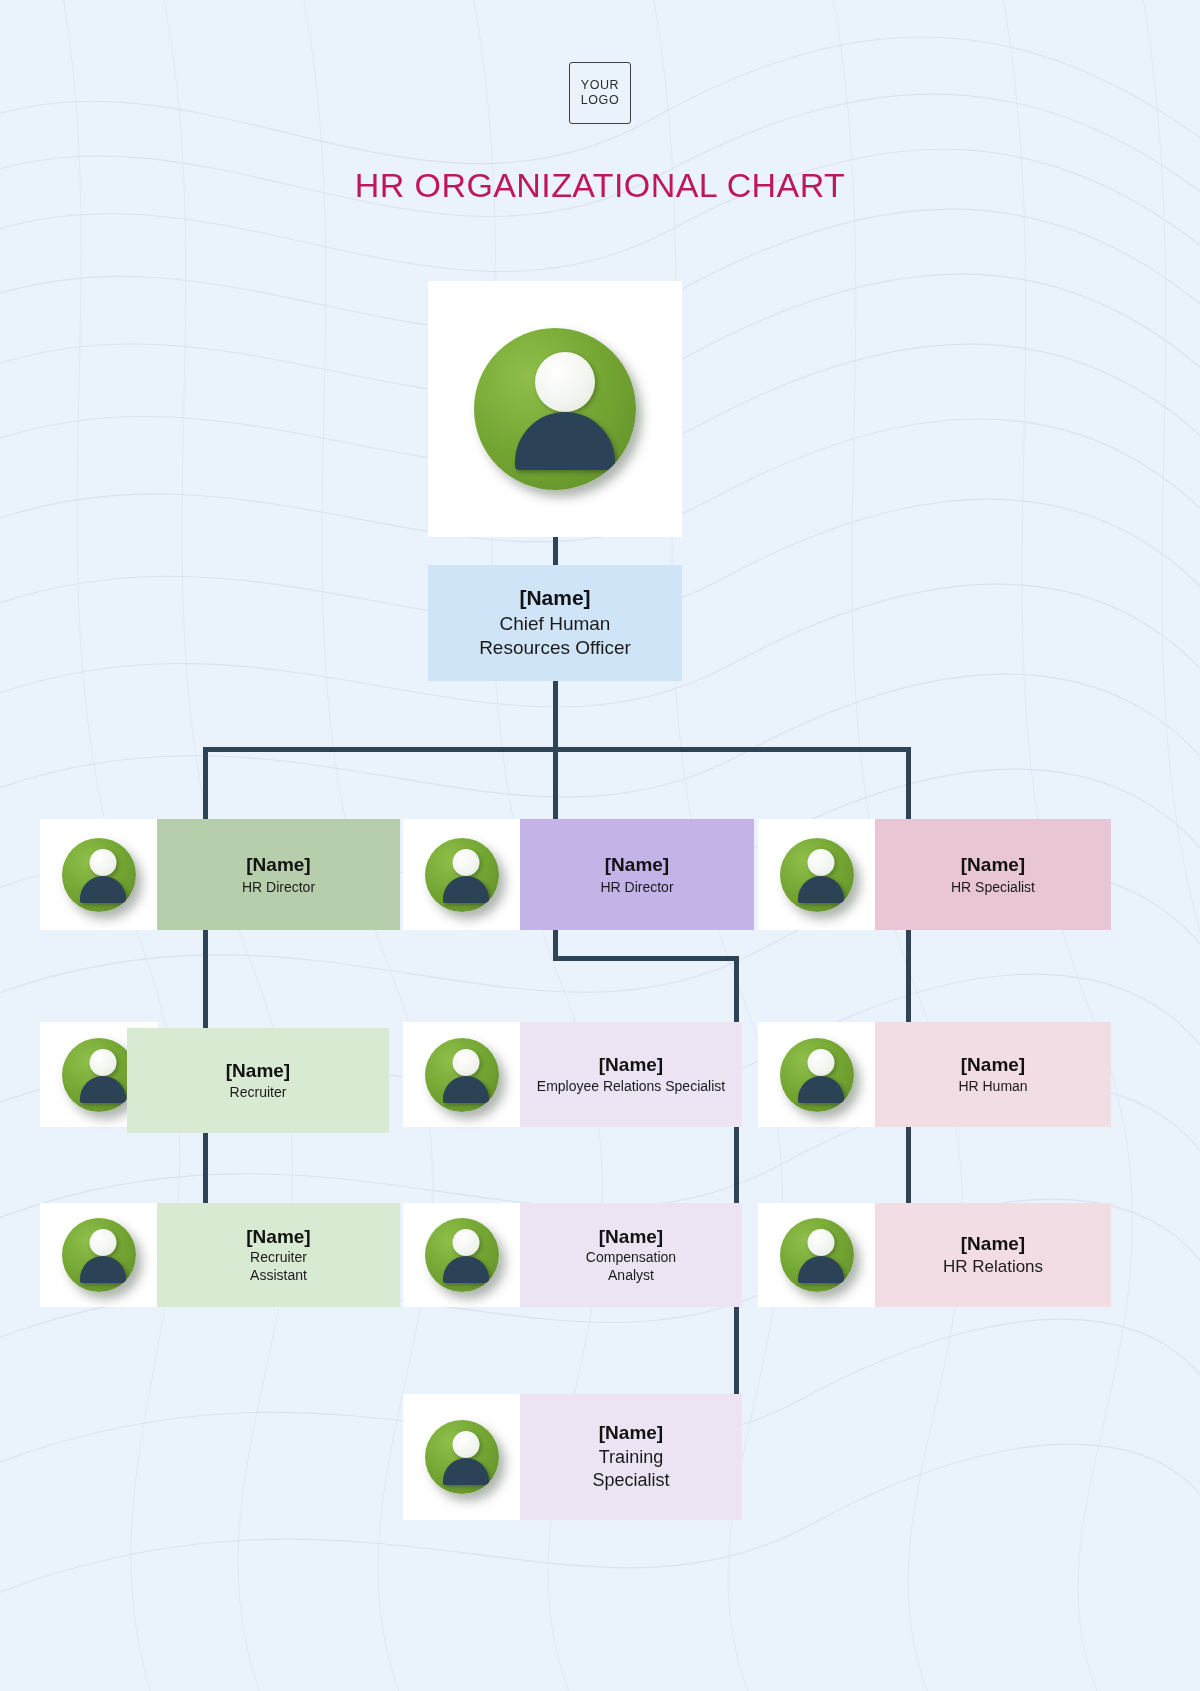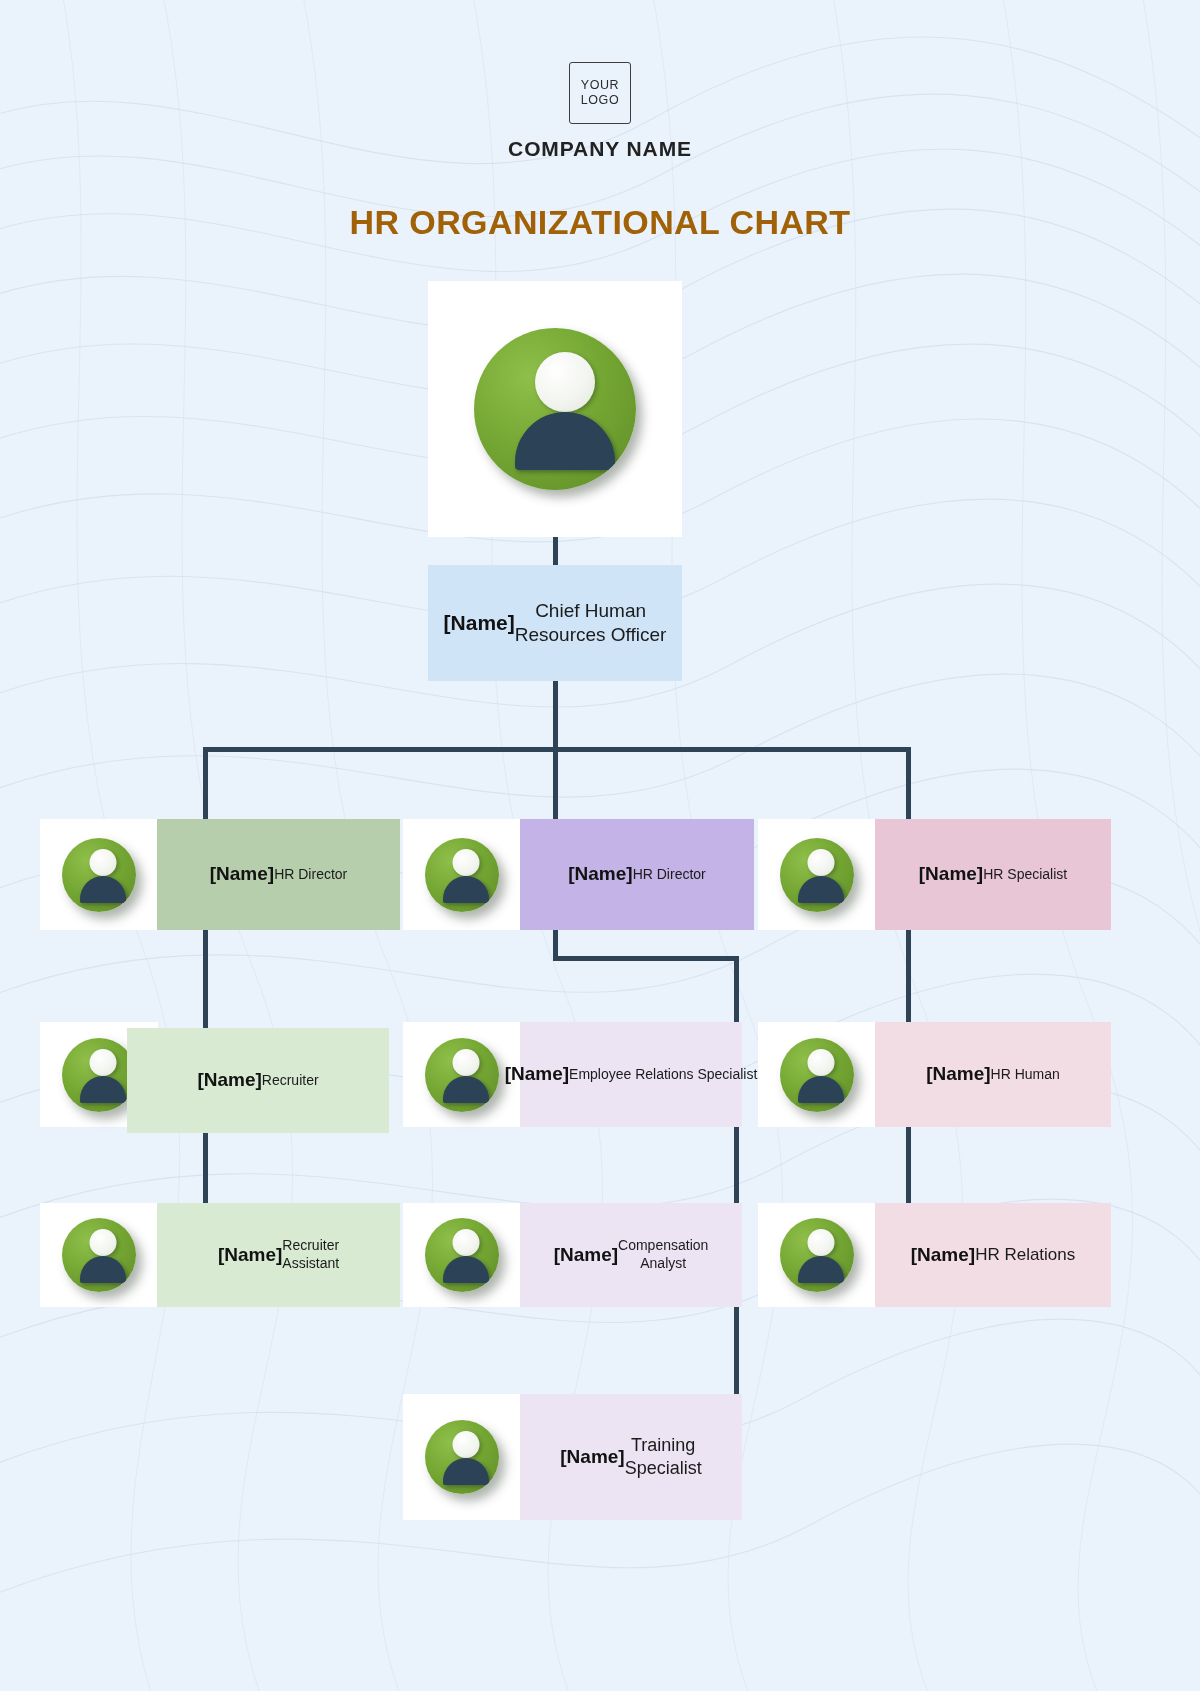--- a/index.html
+++ b/index.html
@@ -60,23 +60,23 @@
   .company-name {
     margin-top: 13px;
     font-size: 21px;
     font-weight: bold;
     letter-spacing: 0.9px;
     color: #222222;
   }
   .chart-title {
     margin-top: 42px;
     font-size: 34px;
-    font-weight: bold;
+    font-weight: normal;
     letter-spacing: 0.4px;
-    color: #a16207;
+    color: #be185d;
   }
 
   
   .avatar {
     position: relative;
     border-radius: 50%;
     background: radial-gradient(circle at 34% 30%, #8fbf4a 0%, #74a633 48%, #5f8c27 100%);
     box-shadow: 6px 7px 11px rgba(40,55,40,0.38);
     overflow: hidden;
     flex: none;
@@ -116,21 +116,21 @@
   
   .photo-frame {
     background: #ffffff;
     display: flex;
     align-items: center;
     justify-content: center;
     flex: none;
   }
   .label-box {
     display: flex;
-    flex-direction: row;
+    flex-direction: column;
     align-items: center;
     justify-content: center;
     text-align: center;
     flex: none;
   }
   .label-name {
     font-weight: bold;
     color: #121212;
     white-space: nowrap;
   }
@@ -212,21 +212,20 @@
   </g>
 </svg>
 
 <div id="page">
 
   <div class="header">
     <div class="logo-box">
       <span class="logo-line">YOUR</span>
       <span class="logo-line">LOGO</span>
     </div>
-    <div class="company-name">COMPANY NAME</div>
     <div class="chart-title">HR ORGANIZATIONAL CHART</div>
   </div>
 
   <div class="conn conn-v" style="left:553px; top:537px; height:30px;"></div>
 
   <div class="conn conn-v" style="left:553px; top:681px; height:68px;"></div>
 
   <div class="conn conn-h" style="left:203px; top:747px; width:708px;"></div>
 
   <div class="conn conn-v" style="left:203px; top:747px; height:74px;"></div>

